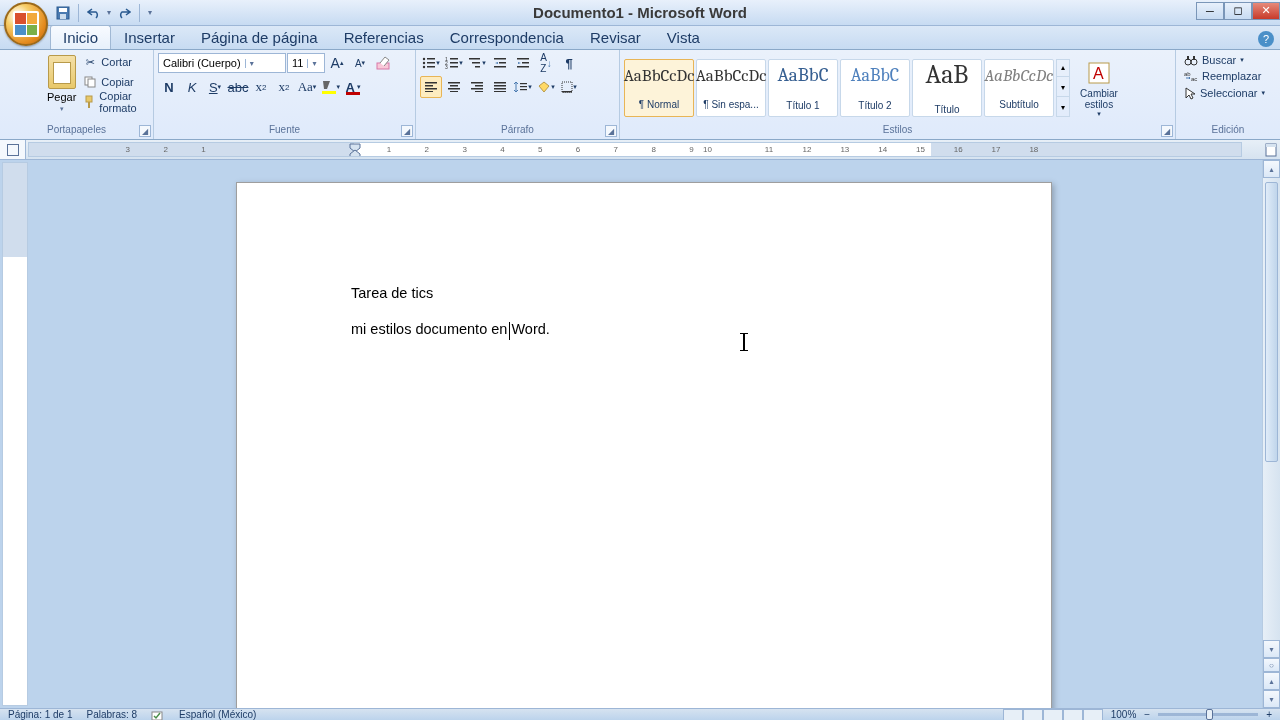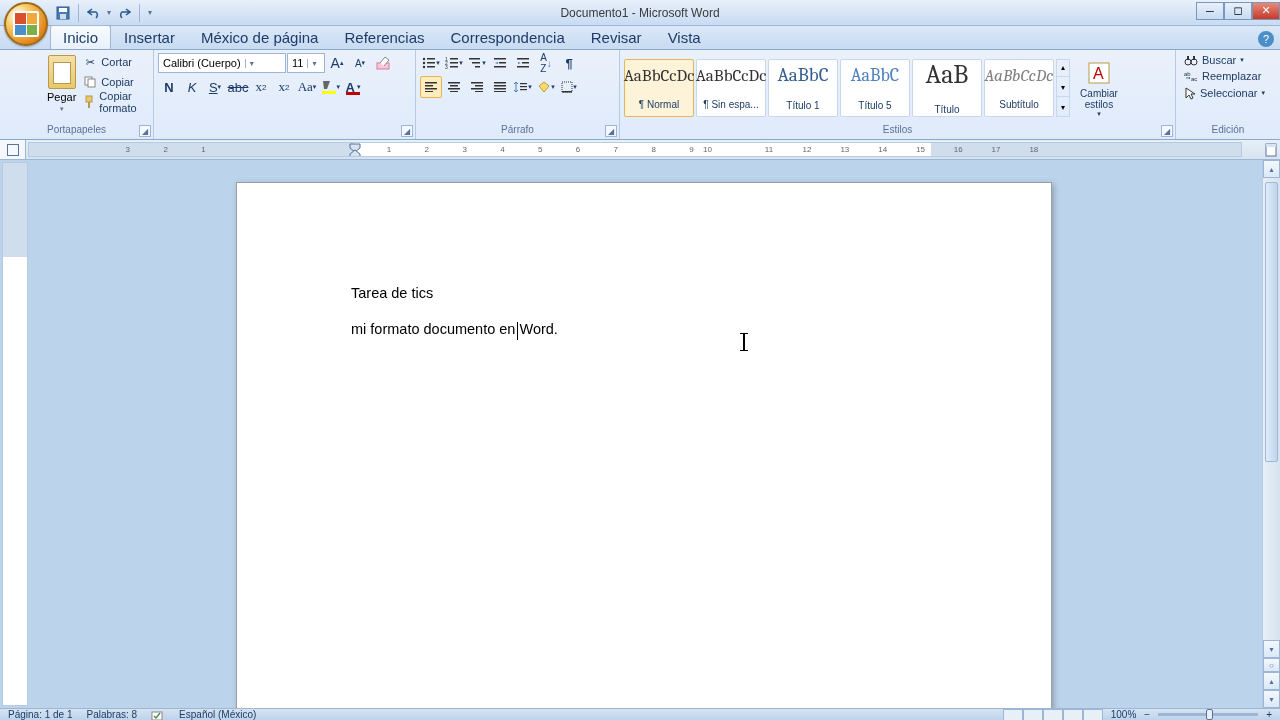--- a/index.html
+++ b/index.html
@@ -9,21 +9,21 @@
 .titlebar { height: 26px; background: linear-gradient(to bottom, #e8f0fb 0%, #c7dbf2 100%); border-bottom: 1px solid #9db6d6; display: flex; align-items: center; }
 .office-btn { width: 44px; height: 44px; position: absolute; top: 2px; left: 4px; z-index: 30; border-radius: 50%; background: radial-gradient(circle at 30% 30%, #fff 5%, #f7cf6b 30%, #e38a1e 70%, #b05d0c 100%); border: 2px solid #9c6a1b; display:flex; align-items:center; justify-content:center; box-shadow: 0 1px 2px rgba(0,0,0,.3);}
 .office-btn-inner { width: 26px; height: 26px; background: #fff; border-radius: 2px; display: grid; grid-template: 1fr 1fr / 1fr 1fr; gap:1px; padding:2px; }
 .office-btn-inner span:nth-child(1){background:#d9502e;}
 .office-btn-inner span:nth-child(2){background:#f2a93c;}
 .office-btn-inner span:nth-child(3){background:#4a8fc8;}
 .office-btn-inner span:nth-child(4){background:#7ab04a;}
 .qat { margin-left: 52px; display: flex; align-items: center; gap: 2px; }
 .qat-item { width: 22px; height: 22px; display: flex; align-items: center; justify-content: center; font-size: 12px; color: #2c4a6b; border: 1px solid transparent; border-radius: 2px; }
 .qat-sep { width:1px; height:18px; background:#9db6d6; margin: 0 2px;}
-.title-text { position:absolute; left:0; right:0; text-align:center; font-size:12px; color:#3a3a3a; pointer-events:none; }
+.title-text { position:absolute; left:0; right:0; text-align:center; font-size:15px; color:#3a3a3a; pointer-events:none;font-weight:bold; }
 .win-controls { margin-left: auto; display: flex; }
 .win-btn { width: 28px; height: 18px; display:flex; align-items:center; justify-content:center; font-size:11px; border: 1px solid #7a96b8; background: linear-gradient(#e8f0fb,#c7dbf2); margin-top:-4px; }
 .win-close { background: linear-gradient(#e68a7a,#c73a2a); color:#fff; }
 
 
 .tabrow { height: 24px; background: linear-gradient(#dbe8f7,#c7dbf2); display:flex; align-items:flex-end; padding-left: 50px; border-bottom: 1px solid #8aa8c8; }
 .tab { padding: 3px 12px; font-size: 15px; color: #1e3c66; border: 1px solid transparent; border-bottom:none; border-radius: 3px 3px 0 0; }
 .tab.active { background: linear-gradient(#f8fbff,#e7f0fb); border-color:#a0b8d4; color:#1e3c66; }
 .help-btn { margin-left:auto; margin-right:6px; width:16px; height:16px; border-radius:50%; background:#4a8fc8; color:#fff; font-size:11px; display:flex; align-items:center; justify-content:center; margin-bottom:2px;}
 
@@ -136,21 +136,21 @@
   <div class="win-controls">
     <div class="win-btn">─</div>
     <div class="win-btn">◻</div>
     <div class="win-btn win-close">✕</div>
   </div>
 </div>
 
 <div class="tabrow">
   <div class="tab active">Inicio</div>
   <div class="tab">Insertar</div>
-  <div class="tab">México de página</div>
+  <div class="tab">Página de página</div>
   <div class="tab">Referencias</div>
   <div class="tab">Correspondencia</div>
   <div class="tab">Revisar</div>
   <div class="tab">Vista</div>
   <div class="help-btn">?</div>
 </div>
 
 <div class="ribbon">
 
   <div class="group" style="width:154px;">
@@ -241,20 +241,21 @@
           </div>
         <div class="ico-btn">
             <span style="font-weight:bold;">A</span>
             <svg width="14" height="4" style="position:absolute;margin-top:14px;">
               <rect width="14" height="3" fill="#c00000"></rect>
             </svg>
             <span style="font-size:7px;margin-left:2px;">▾</span>
           </div>
       </div>
     </div>
+    <div class="group-label">Fuente</div>
     <div class="group-launcher">◢</div>
   </div>
 
   <div class="group" style="width:204px;">
     <div class="group-body col">
       <div class="row">
         <div class="ico-btn">
             <svg width="14" height="12">
               <circle cx="2" cy="2" r="1.2" fill="#333"></circle>
               <rect x="5" y="1" width="8" height="1.5" fill="#333"></rect>
@@ -378,21 +379,21 @@
       <div class="style-item">
         <div class="style-preview">AaBbCcDc</div>
         <div class="style-name">¶ Sin espa...</div>
       </div>
       <div class="style-item">
         <div class="style-preview" style="color:#365f91;font-size:19px;">AaBbC</div>
         <div class="style-name">Título 1</div>
       </div>
       <div class="style-item">
         <div class="style-preview" style="color:#4f81bd;font-size:18px;">AaBbC</div>
-        <div class="style-name">Título 5</div>
+        <div class="style-name">Título 2</div>
       </div>
       <div class="style-item">
         <div class="style-preview" style="font-size:26px;">AaB</div>
         <div class="style-name">Título</div>
       </div>
       <div class="style-item">
         <div class="style-preview" style="color:#808080;font-style:italic;">AaBbCcDc</div>
         <div class="style-name">Subtítulo</div>
       </div>
       <div class="col" style="width:14px;height:58px;border:1px solid #c7d8ea;">
@@ -498,21 +499,21 @@
 
 <div class="docarea">
   <div class="vruler">
     <div class="vruler-inactive-t"></div>
   </div>
   <div class="doc-scroll">
     <div class="page">
       <div class="page-content">
         <div class="para">Tarea de tics</div>
         <div class="para">
-          <span>mi formato documento en </span><span style="position:relative;"><span class="text-cursor" style="left:-2px;top:1px;"></span></span><span>Word.</span>
+          <span>mi estilos documento en </span><span style="position:relative;"><span class="text-cursor" style="left:-2px;top:1px;"></span></span><span>Word.</span>
         </div>
         <div class="ibeam" style="left:392px; top:50px;"></div>
       </div>
     </div>
   </div>
   <div class="scroll-v">
     <div class="scroll-btn">▴</div>
     <div class="scroll-track">
       <div class="scroll-thumb"></div>
     </div>

